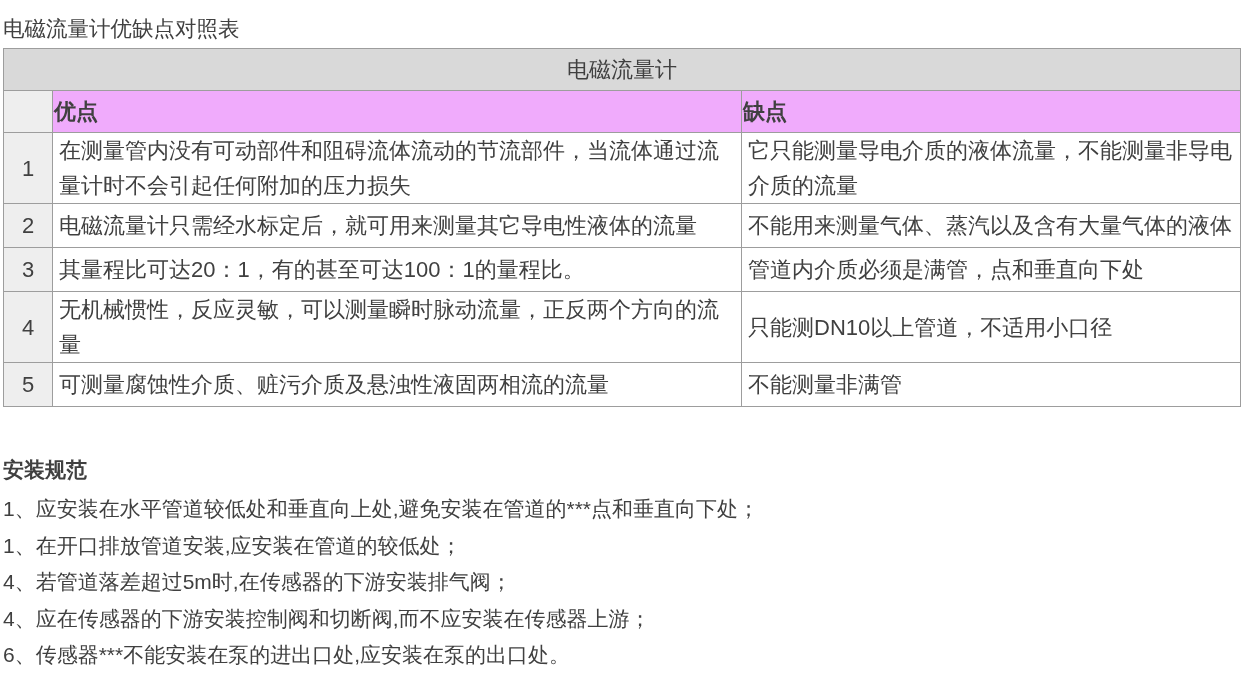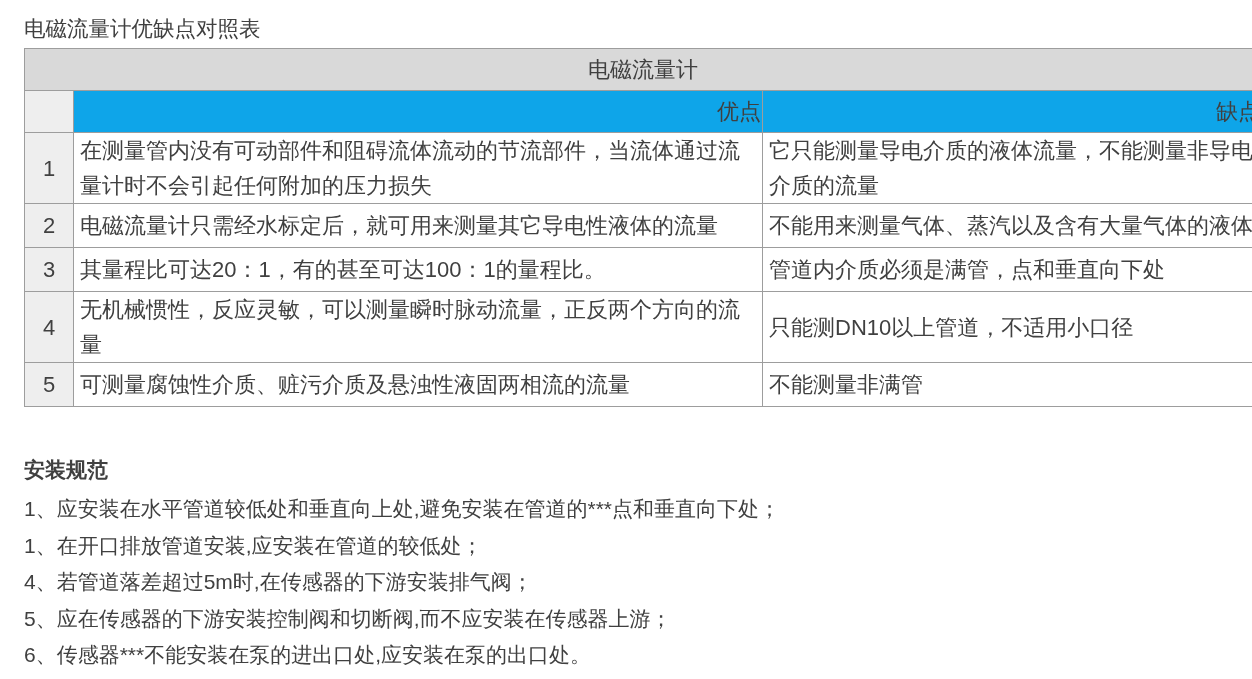--- a/index.html
+++ b/index.html
@@ -6,21 +6,21 @@
     margin: 0;
     padding: 0;
     background: #ffffff;
   }
   .page {
     position: relative;
     width: 1252px;
     height: 679px;
     overflow: hidden;
     box-sizing: border-box;
-    padding: 16px 7px 0 24px;
+    padding: 16px 7px 0 3px;
     font-family: "Liberation Sans", "DejaVu Sans", sans-serif;
     color: #404040;
     background: #ffffff;
   }
   .doc-title {
     font-size: 21.5px;
     line-height: 26px;
     margin: 0 0 6px 0;
     font-weight: normal;
   }
@@ -37,24 +37,24 @@
     box-sizing: border-box;
     overflow: hidden;
   }
   tr.tbl-title-row td {
     background: #d9d9d9;
     text-align: center;
     height: 40px;
     line-height: 39px;
   }
   tr.col-hdr-row th.hdr {
-    background: #0ea5e9;
-    font-weight: normal;
+    background: #f0abfc;
+    font-weight: bold;
     font-size: 22px;
-    text-align: right;
+    text-align: left;
     height: 40px;
     line-height: 39px;
   }
   .corner, .numcell {
     background: #eeeeee;
   }
   .numcell {
     text-align: center;
     line-height: 41px;
   }
@@ -134,17 +134,17 @@
     </tr>
   </tbody>
     </table>
 
   <div class="section-heading">安装规范</div>
 
   <div class="rules">
     <div class="rule-item">1、应安装在水平管道较低处和垂直向上处,避免安装在管道的***点和垂直向下处；</div>
     <div class="rule-item">1、在开口排放管道安装,应安装在管道的较低处；</div>
     <div class="rule-item">4、若管道落差超过5m时,在传感器的下游安装排气阀；</div>
-    <div class="rule-item">5、应在传感器的下游安装控制阀和切断阀,而不应安装在传感器上游；</div>
+    <div class="rule-item">4、应在传感器的下游安装控制阀和切断阀,而不应安装在传感器上游；</div>
     <div class="rule-item">6、传感器***不能安装在泵的进出口处,应安装在泵的出口处。</div>
   </div>
 
 </div>
 
 </body></html>

